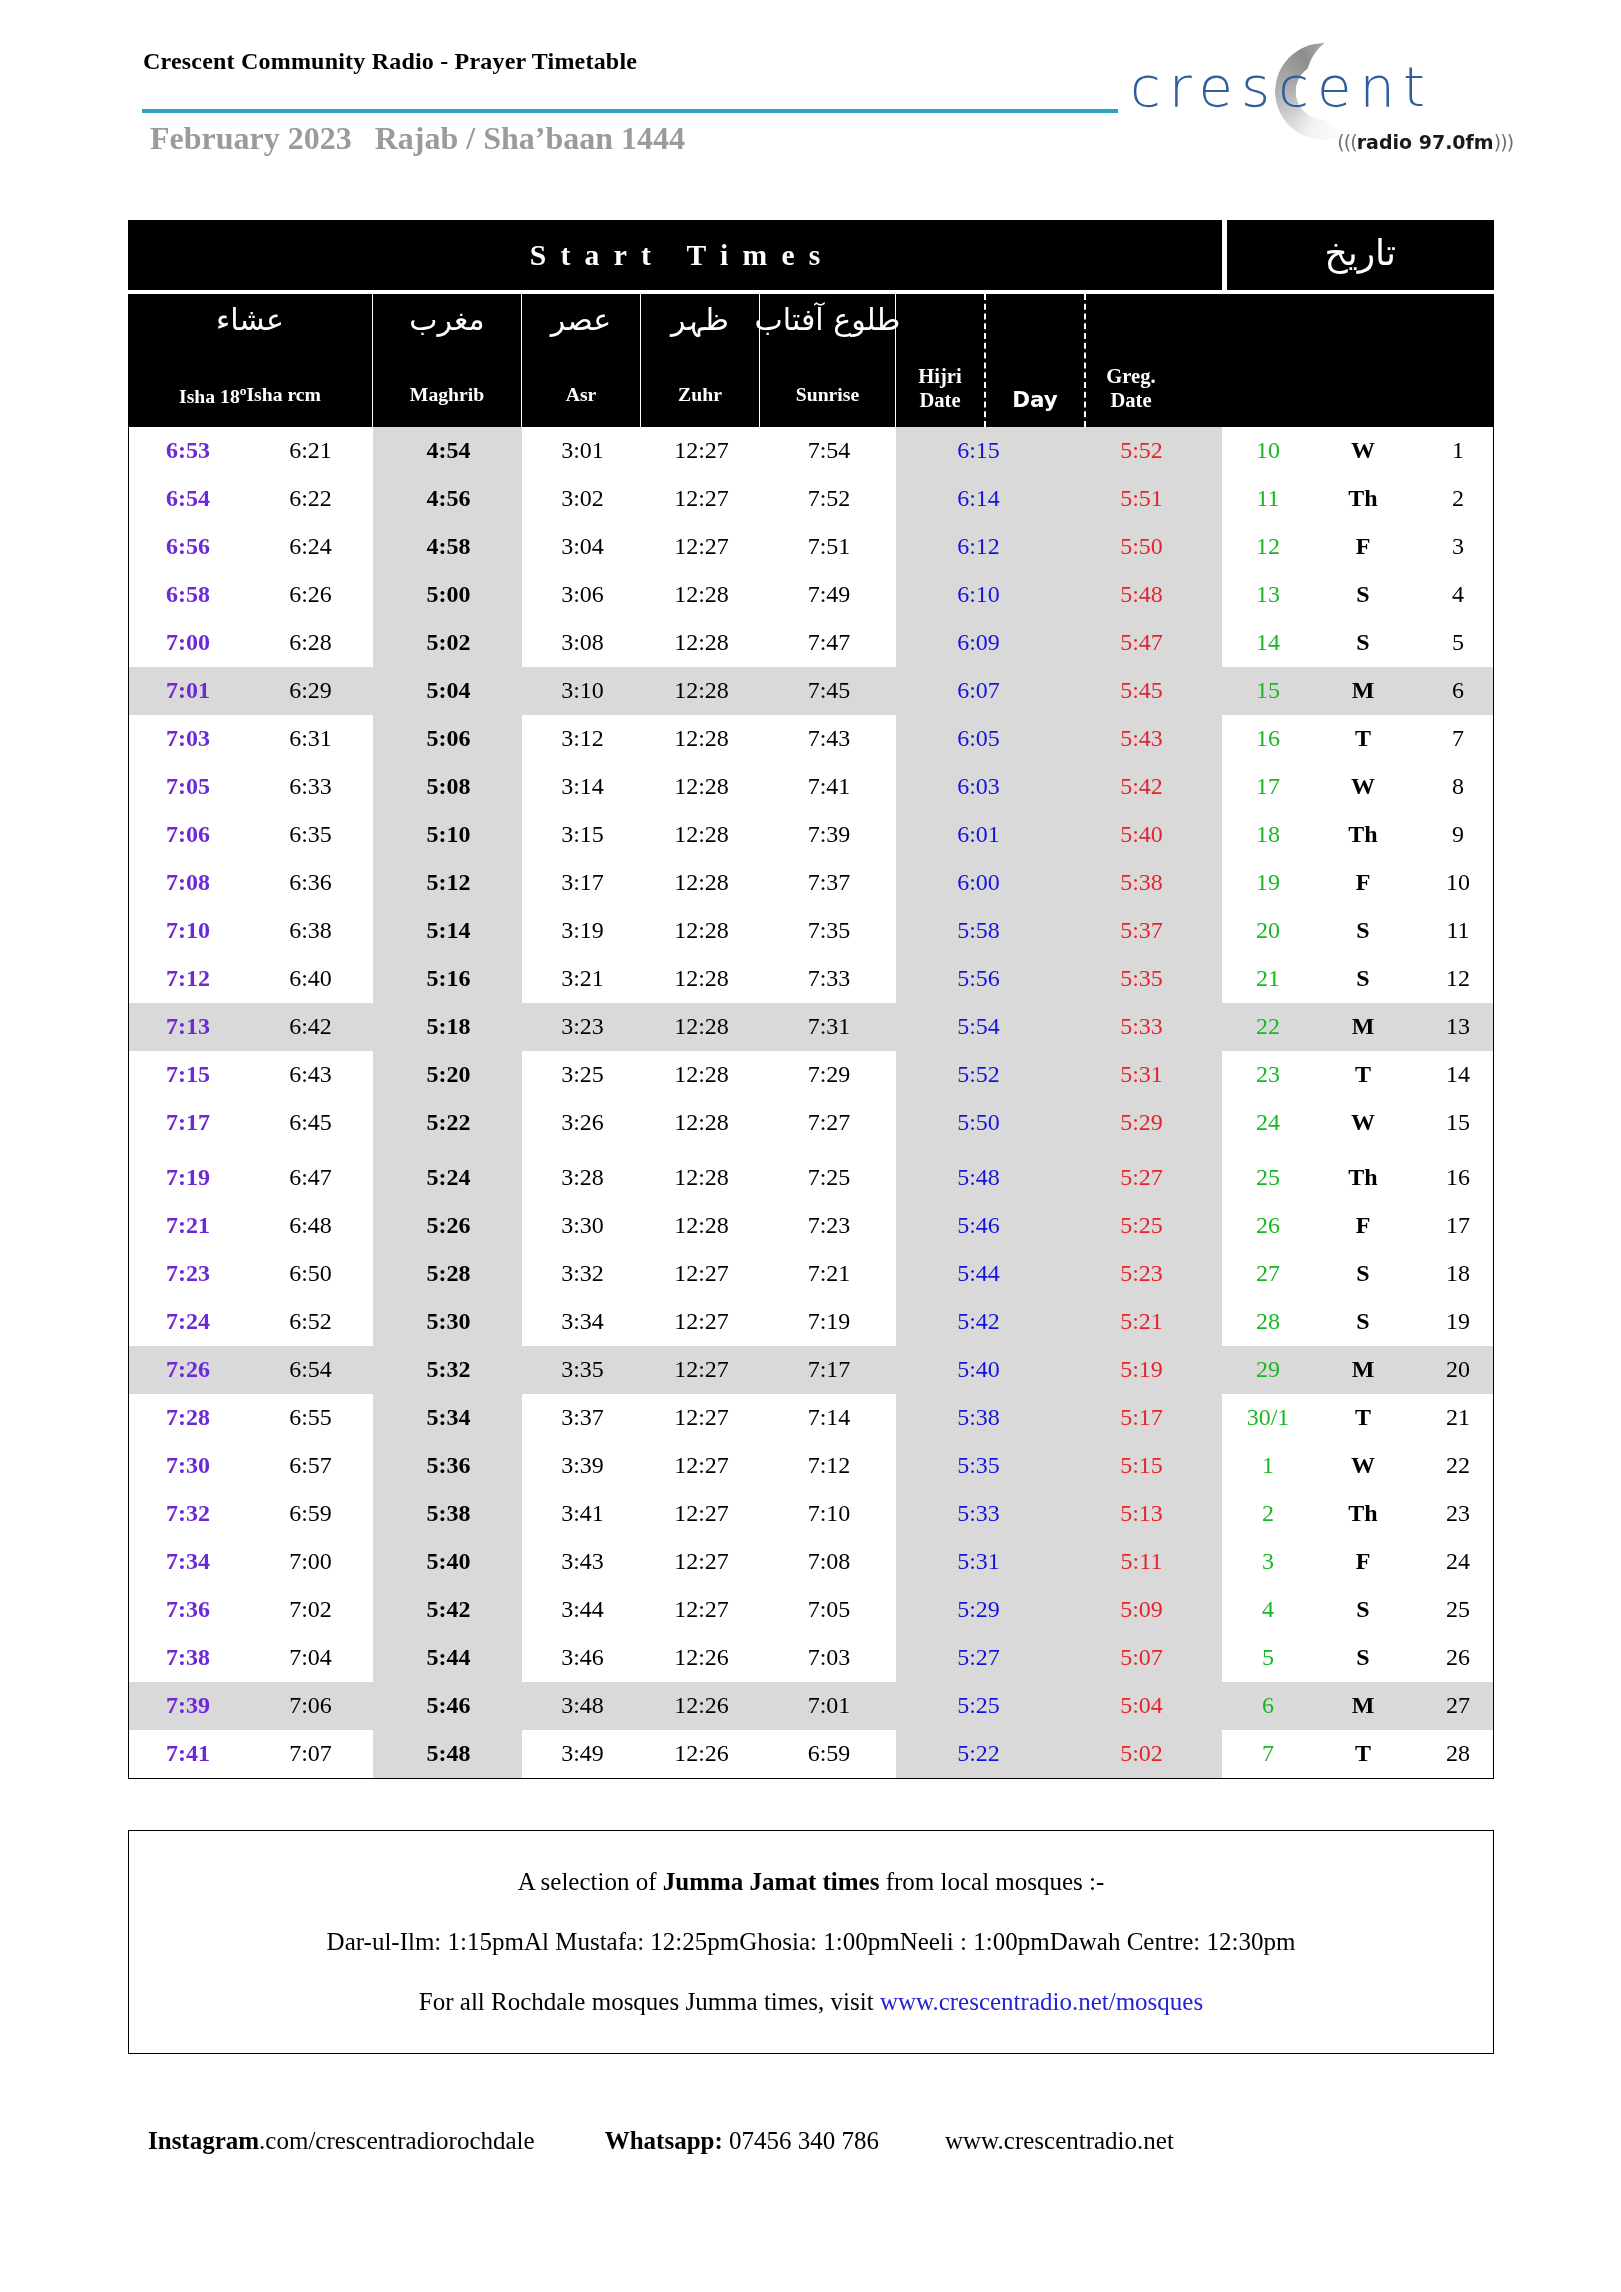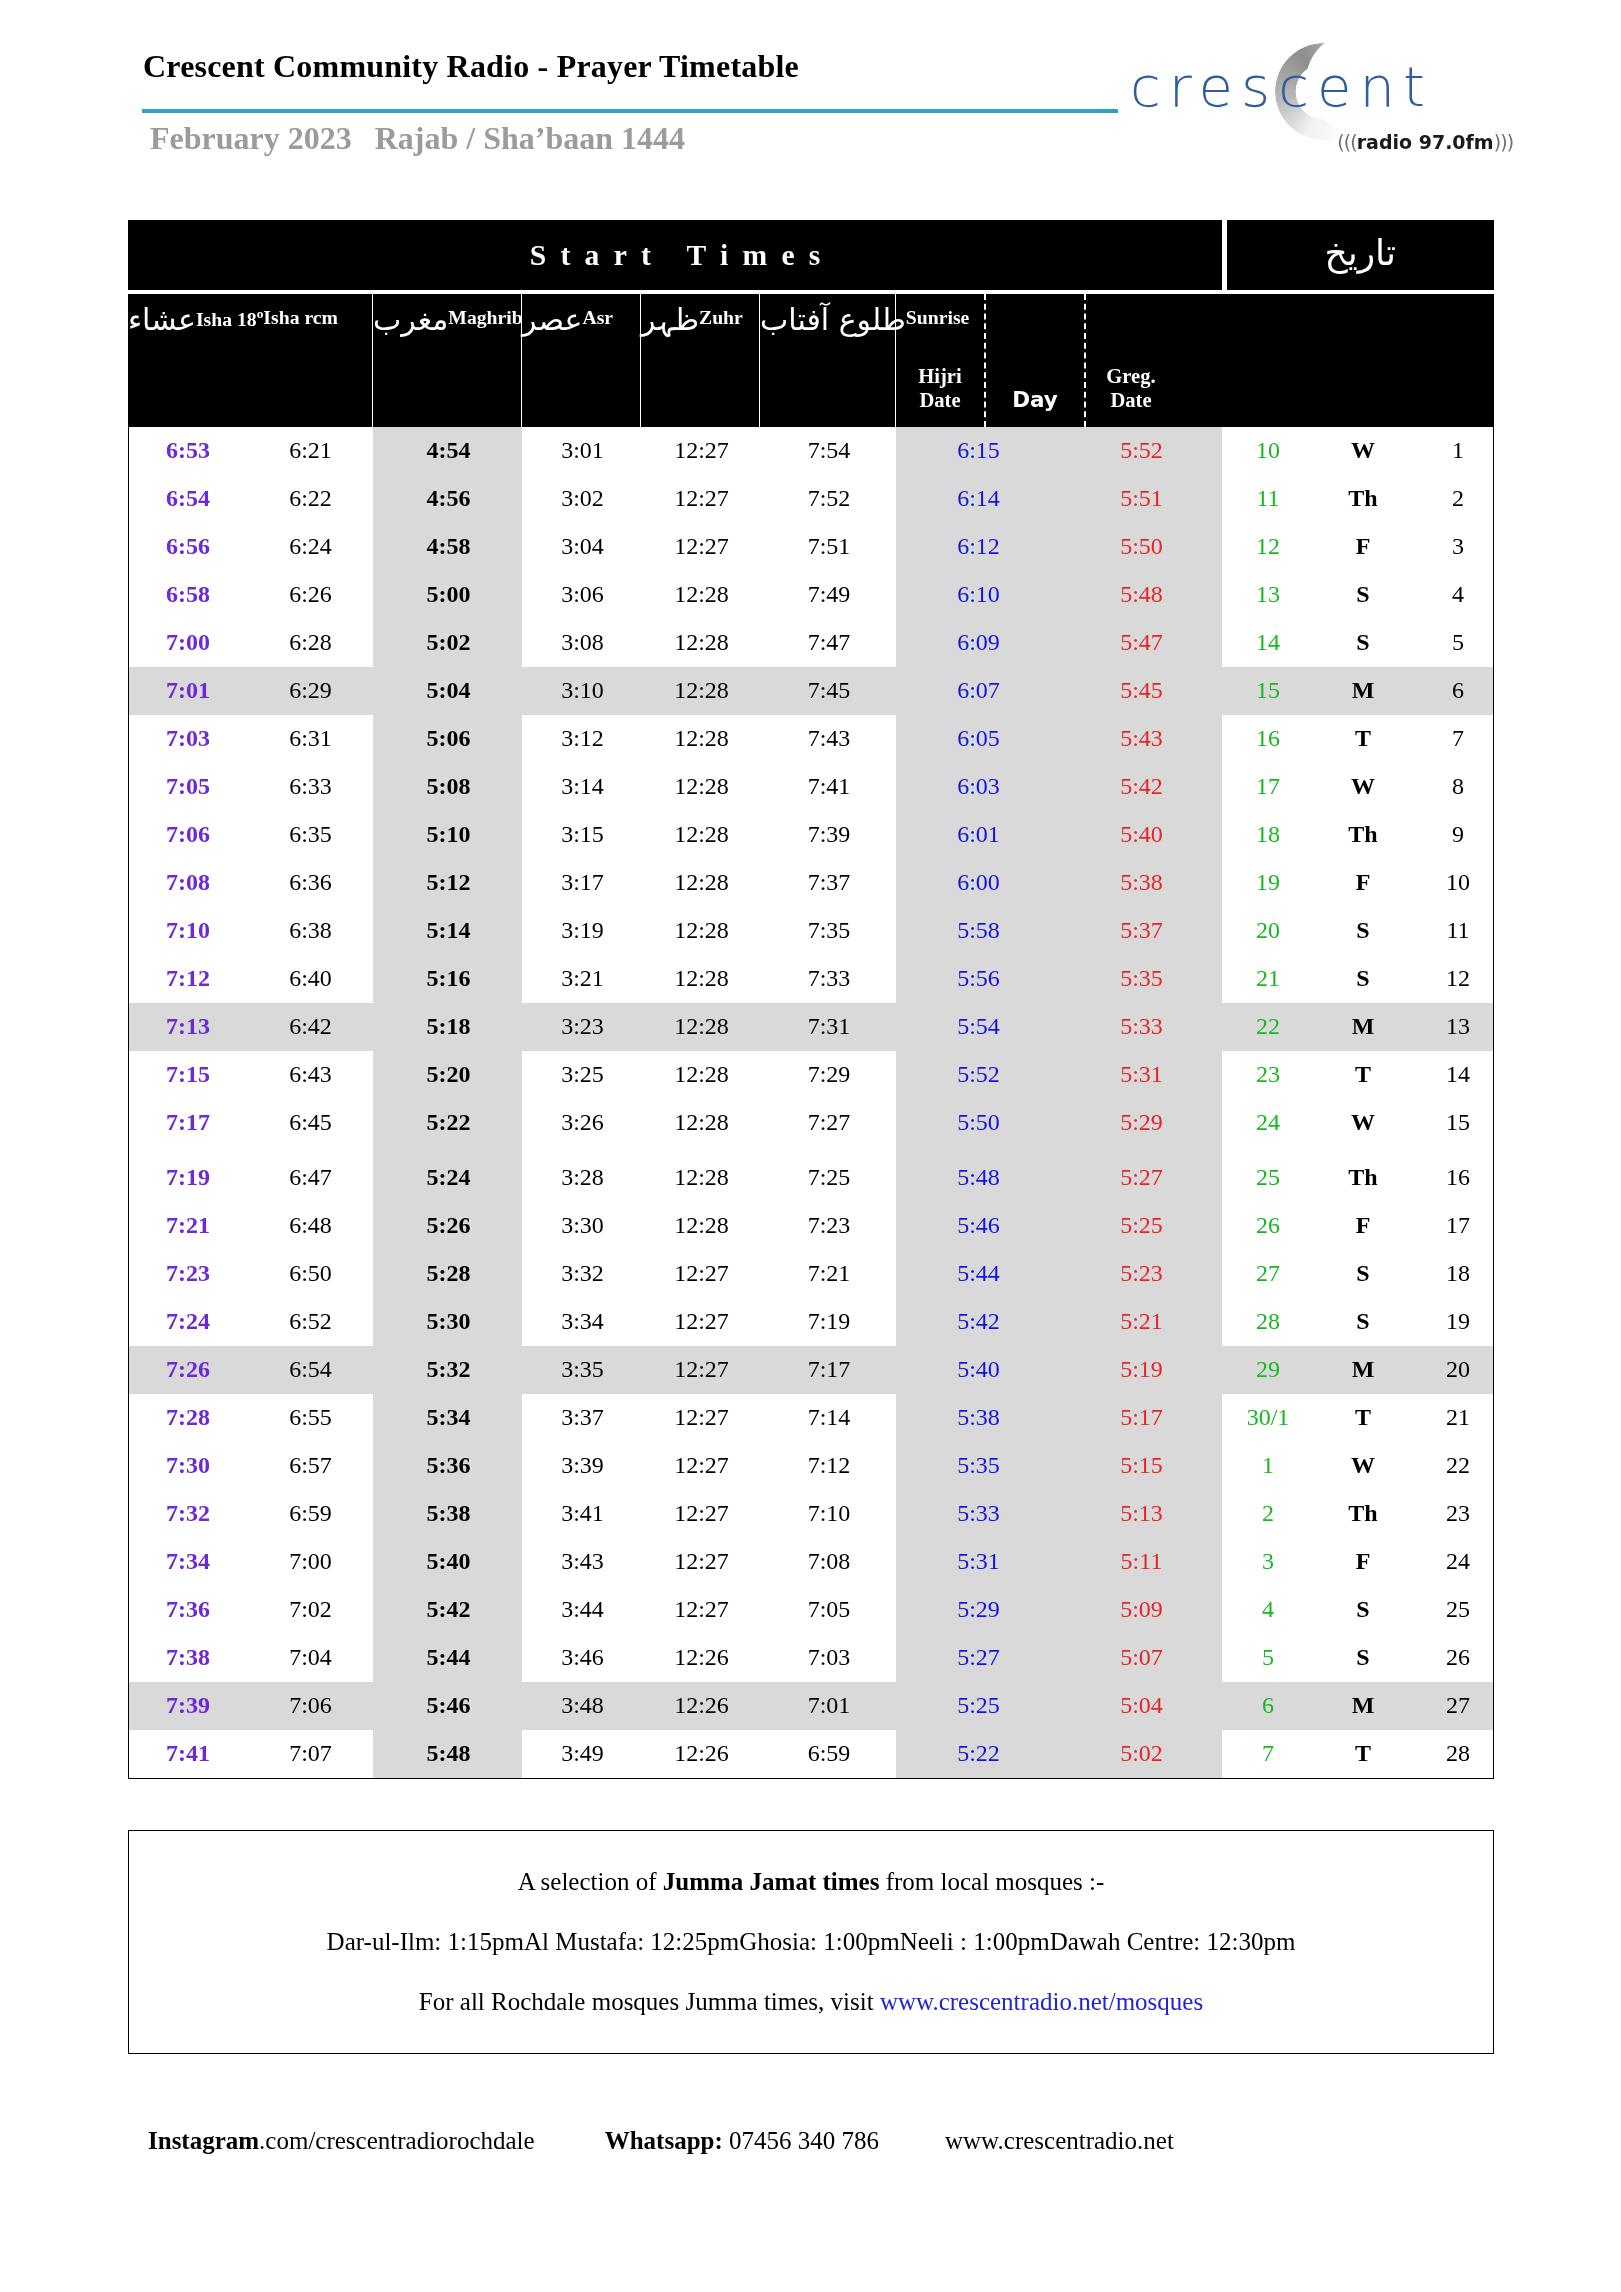--- a/index.html
+++ b/index.html
@@ -18,21 +18,21 @@
   .page { position: relative; width: 1621px; height: 2293px; padding: 0; }
 
   .masthead {
     position: absolute;
     left: 0; right: 0; top: 39px;
     height: 134px;
   }
   .mast-title {
     position: absolute;
     left: 143px; top: 9px;
-    font-size: 32px;
+    font-size: 24px;
     font-weight: bold;
     letter-spacing: 0.2px;
     white-space: nowrap;
   }
   .mast-rule {
     position: absolute;
     left: 142px; top: 70px;
     width: 976px; height: 3.6px;
     background: #2fa3c1;
   }
@@ -137,21 +137,21 @@
     color: #fff;
   }
   .chgroup {
     display: flex;
     position: relative;
     border-right: 1.8px solid #ffffff;
   }
   .chgroup:last-child { border-right: none; }
   .chgroup-inner {
     position: absolute; left: 0; right: 0; top: 0; bottom: 0;
-    display: flex; flex-direction: row;
+    display: flex; flex-direction: column; align-items: center;
   }
   .ar {
     text-align: center;
     font-family: "DejaVu Sans", sans-serif;
     font-size: 30px;
     padding-top: 7.2px;
     height: 77px;
     line-height: 1.25;
     white-space: nowrap;
   }

